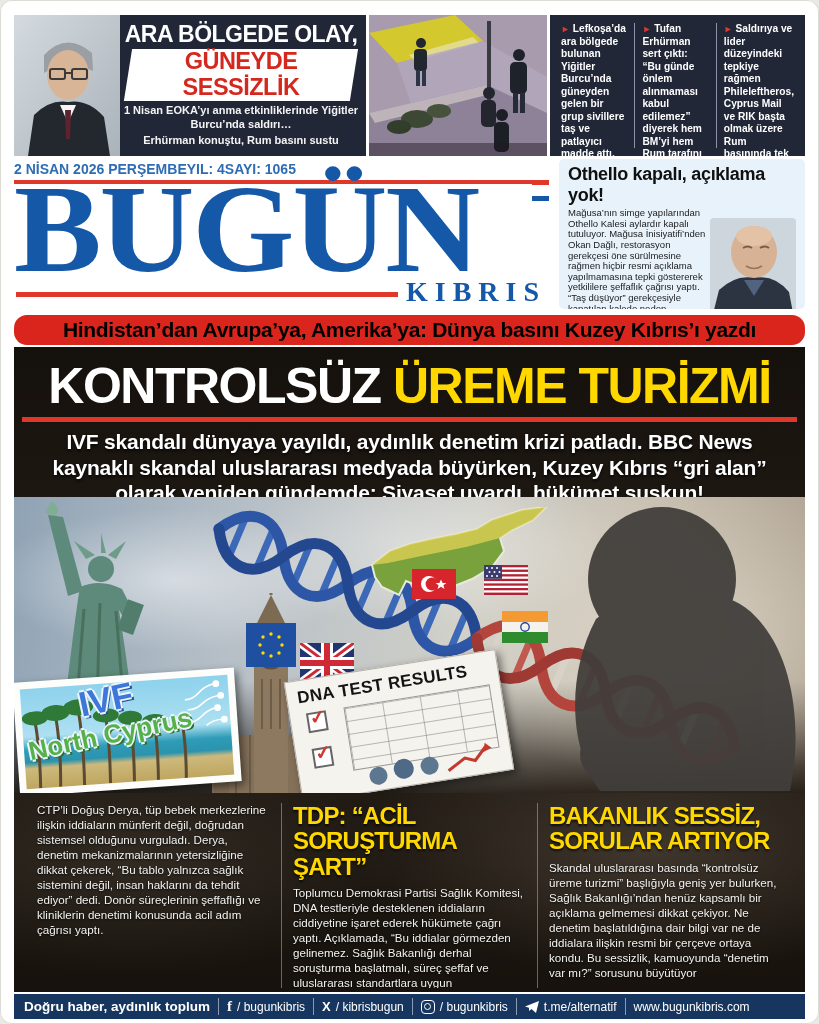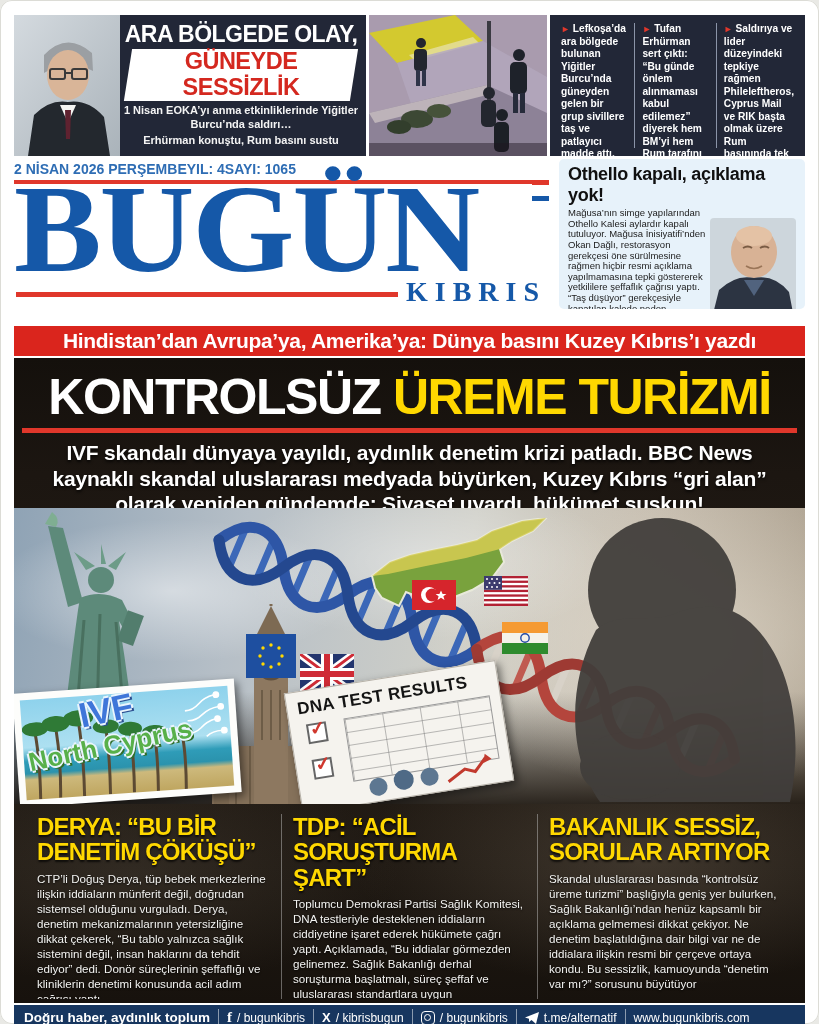--- a/index.html
+++ b/index.html
@@ -41,23 +41,23 @@
   .dash.red{background:#e0372b;right:256px;top:24px;}
   .dash.blue{background:#1558a8;right:256px;top:40px;}
   .othello{position:absolute;right:0;top:3px;width:246px;height:150px;background:#e7f2fa;
            border-radius:5px;padding:5px 9px 4px;box-sizing:border-box;overflow:hidden;}
   .oth-title{font-size:18px;font-weight:800;color:#101010;
              letter-spacing:-0.3px;margin-bottom:2px;}
   .oth-photo{float:right;width:86px;height:100px;margin:10px 0 0 3px;}
   .oth-body{font-size:9.5px;line-height:1.12;color:#1b1b1b;font-weight:500;}
 
   
-  .kicker{height:30px;background:#da251d;color:#ffffff;font-weight:800;font-size:21px;
-          text-align:center;line-height:30px;letter-spacing:-0.3px;margin-top:14px;
-          white-space:nowrap;overflow:hidden;}
+  .kicker{height:30px;background:#da251d;color:#000000;font-weight:800;font-size:21px;
+          text-align:center;line-height:30px;letter-spacing:-0.3px;margin-top:3px;
+          white-space:nowrap;overflow:hidden;border-radius:13px;}
 
   
   .hero{position:relative;height:645px;margin-top:2px;overflow:hidden;
         background:
           radial-gradient(ellipse 420px 180px at 80% 78%, rgba(150,135,115,.28), transparent 70%),
           radial-gradient(ellipse 380px 160px at 15% 80%, rgba(120,110,95,.22), transparent 70%),
           linear-gradient(180deg,#14100c 0%,#1c1611 18%,#241d16 60%,#17120d 100%);}
   .hl{padding-top:14px;text-align:center;font-size:50px;font-weight:800;letter-spacing:-1.5px;
       line-height:1.02;white-space:nowrap;}
   .hl .w{color:#fff;} .hl .y{color:#ffd800;}
@@ -434,21 +434,20 @@
             </g>
           </svg>
           <div class="pc-ivf">IVF</div>
           <div class="pc-nc">North Cyprus</div>
         </div>
       </div>
     </div>
 
     <div class="articles">
       <div class="article">
-        <h2>DERYA: “BU BİR DENETİM ÇÖKÜŞÜ”</h2>
         <p>CTP’li Doğuş Derya, tüp bebek merkezlerine ilişkin iddiaların münferit değil, doğrudan sistemsel olduğunu vurguladı. Derya, denetim mekanizmalarının yetersizliğine dikkat çekerek, “Bu tablo yalnızca sağlık sistemini değil, insan haklarını da tehdit ediyor” dedi. Donör süreçlerinin şeffaflığı ve kliniklerin denetimi konusunda acil adım çağrısı yaptı.</p>
       </div>
       <div class="article">
         <h2>TDP: “ACİL SORUŞTURMA ŞART”</h2>
         <p>Toplumcu Demokrasi Partisi Sağlık Komitesi, DNA testleriyle desteklenen iddiaların ciddiyetine işaret ederek hükümete çağrı yaptı. Açıklamada, “Bu iddialar görmezden gelinemez. Sağlık Bakanlığı derhal soruşturma başlatmalı, süreç şeffaf ve uluslararası standartlara uygun yürütülmelidir” denildi. Parti ayrıca mevzuatın gözden geçirilmesi ve bağımsız denetim mekanizması kurulmasını önerdi.</p>
       </div>
       <div class="article">
         <h2>BAKANLIK SESSİZ, SORULAR ARTIYOR</h2>
         <p>Skandal uluslararası basında “kontrolsüz üreme turizmi” başlığıyla geniş yer bulurken, Sağlık Bakanlığı’ndan henüz kapsamlı bir açıklama gelmemesi dikkat çekiyor. Ne denetim başlatıldığına dair bilgi var ne de iddialara ilişkin resmi bir çerçeve ortaya kondu. Bu sessizlik, kamuoyunda “denetim var mı?” sorusunu büyütüyor</p>
       </div>

